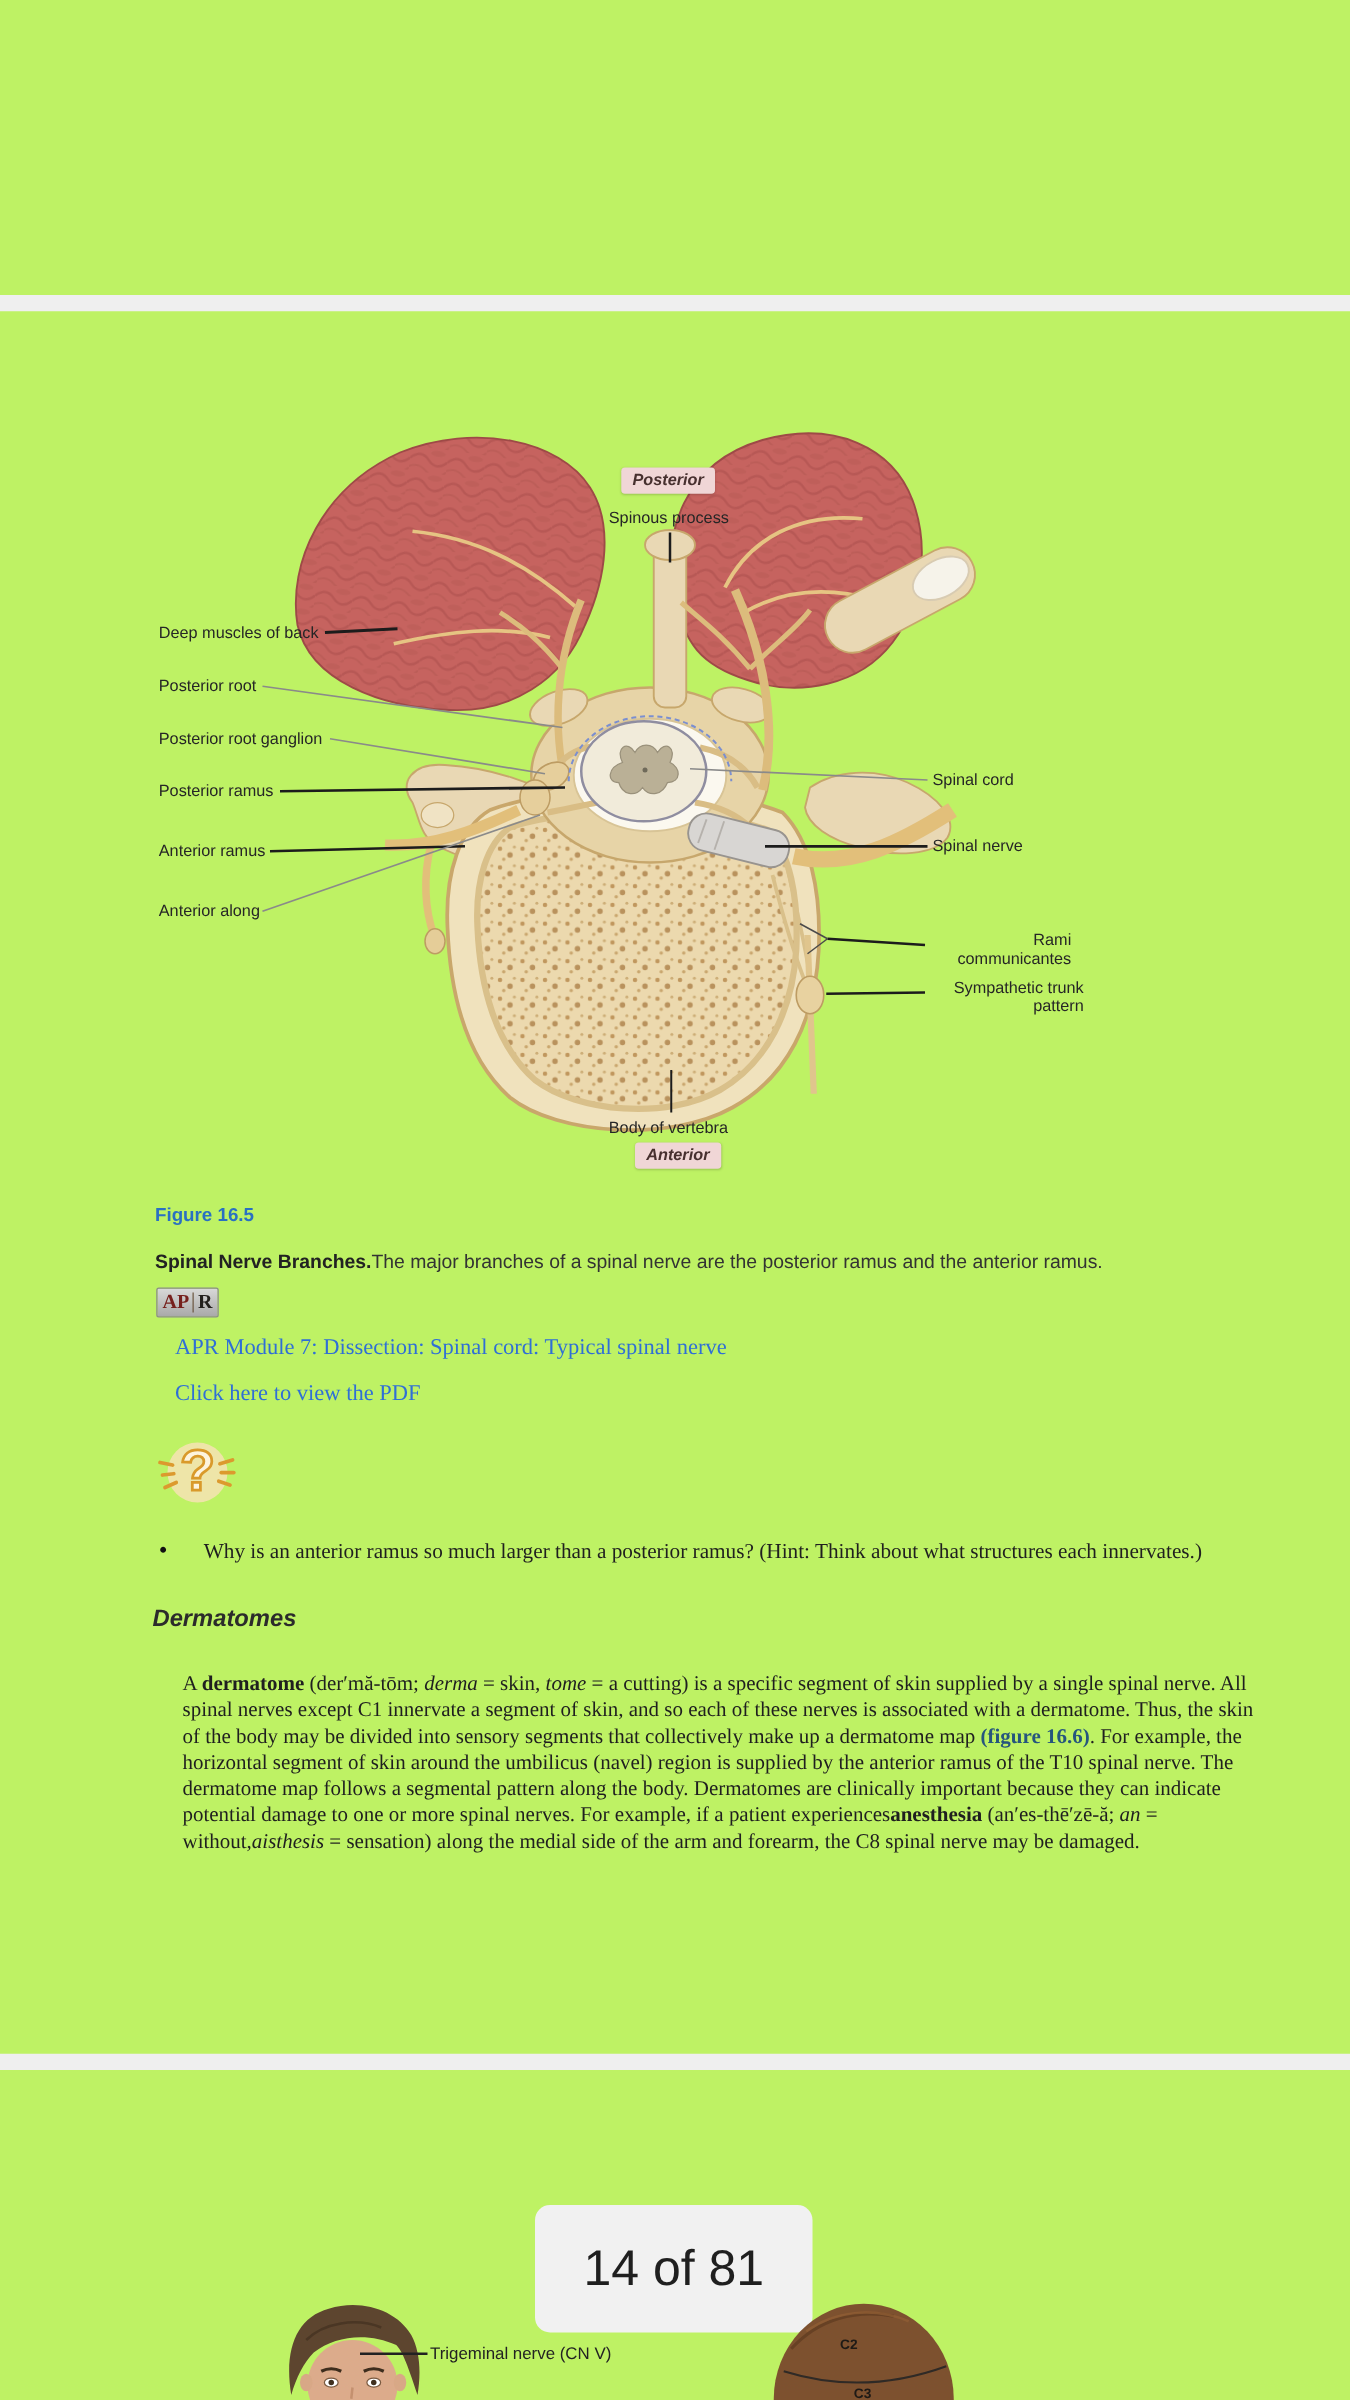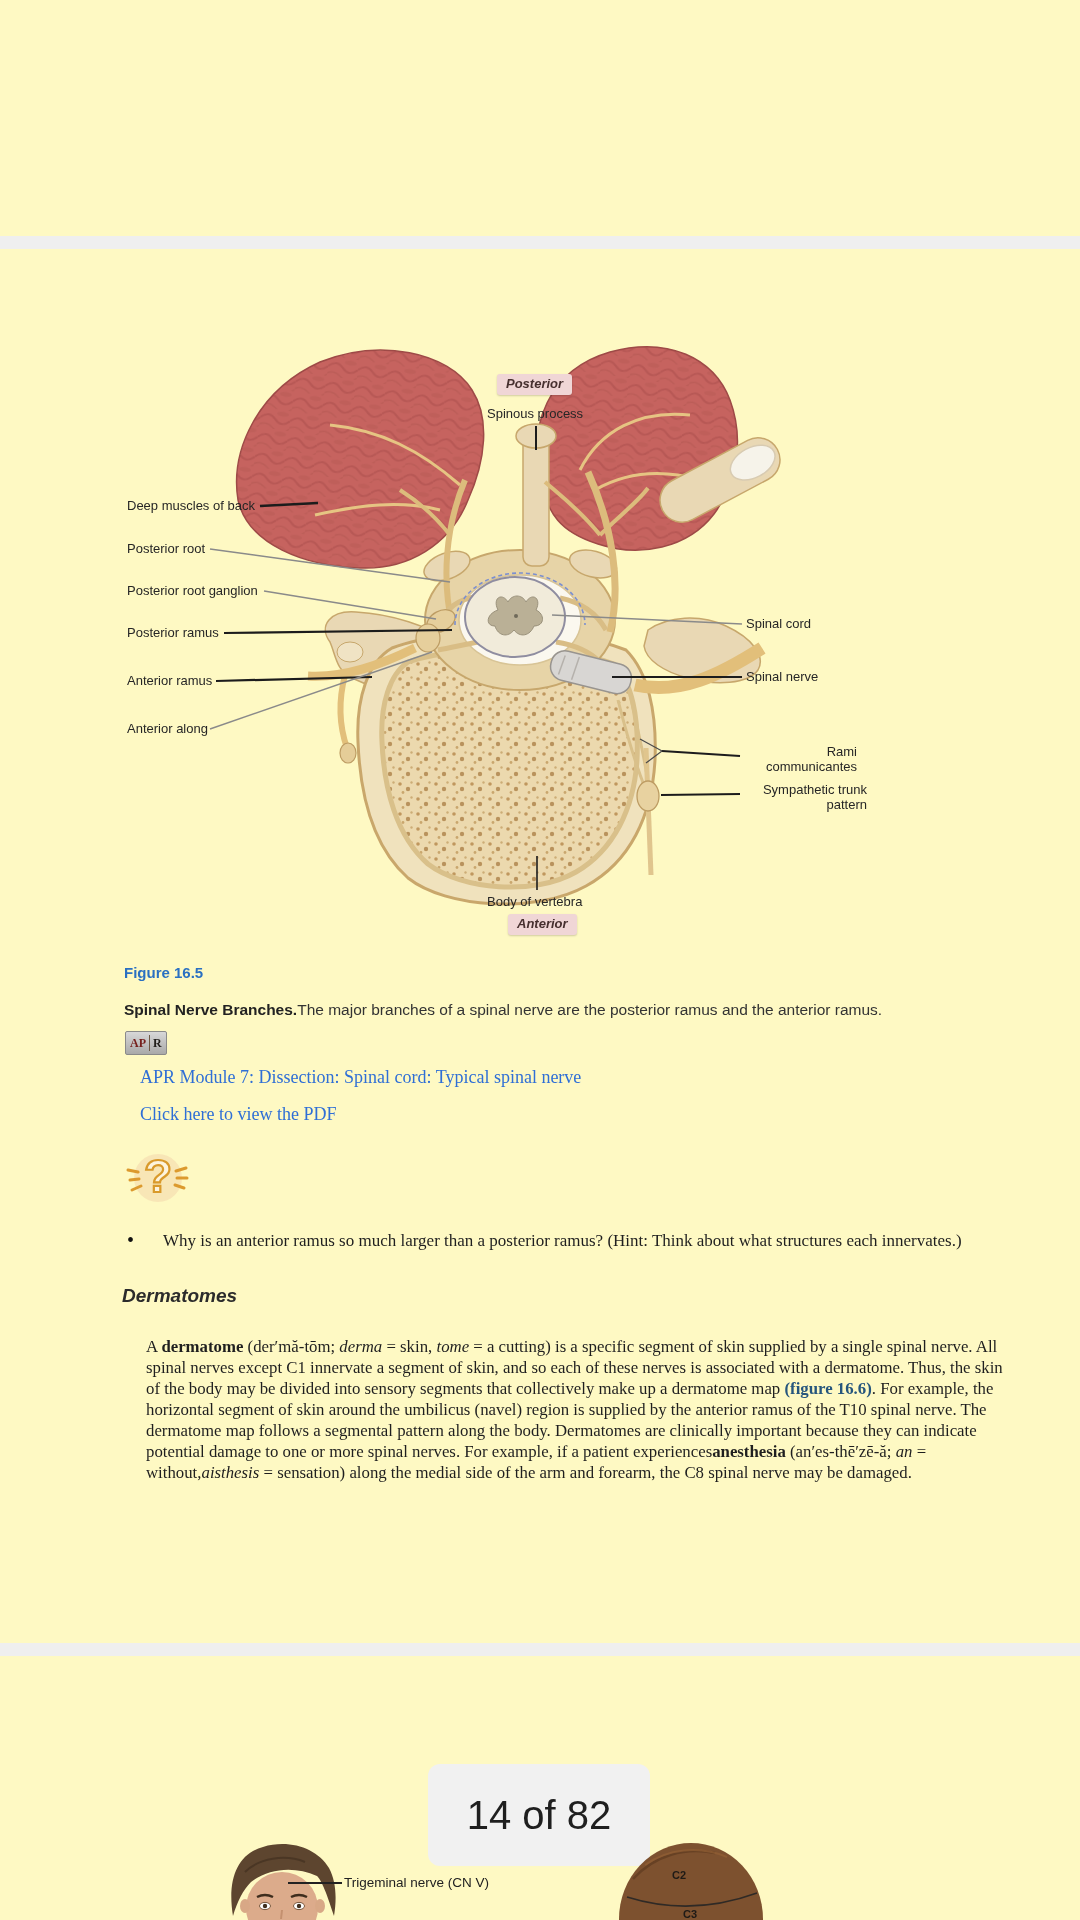--- a/index.html
+++ b/index.html
@@ -1,33 +1,33 @@
 <!DOCTYPE html>
 <html><head>
 <meta charset="utf-8">
 <style>
   html,body{margin:0;padding:0;background:#fff;}
-  .screen{position:relative;width:1080px;height:1920px;background:#fef9c3;overflow:hidden;
+  .screen{position:relative;width:1080px;height:1920px;background:#bef264;overflow:hidden;
           font-family:"Liberation Sans",sans-serif;color:#1f1f1f;}
   .band{position:absolute;left:0;width:1080px;height:13px;background:#efefef;}
   
   .figwrap{position:absolute;left:0;top:330px;width:1080px;height:625px;}
   .figwrap svg{position:absolute;left:0;top:0;}
   .lbl{position:absolute;font:13px/15px "Liberation Sans",sans-serif;color:#262626;white-space:nowrap;text-align:right;}
   .lbl.wrap{white-space:normal;}
   .badge{position:absolute;background:#f0d6d6;color:#47302f;
          font:italic bold 13px/16px "Liberation Sans",sans-serif;
          padding:2px 9px 3px;border-radius:3px;box-shadow:0 1px 2px rgba(0,0,0,.18);}
   
   .fignum{position:absolute;left:124px;top:964px;font:bold 15px/18px "Liberation Sans",sans-serif;color:#2a70c2;}
   .caption{position:absolute;left:124px;top:996px;width:778px;font:15.5px/28px "Liberation Sans",sans-serif;color:#333;}
   .caption b{color:#222;}
   .apr{display:inline-flex;align-items:center;vertical-align:-4px;margin-left:1px;
        background:linear-gradient(#d8d8d8,#a9a9a9);border:1px solid #8a8a8a;border-radius:2px;
-       padding:0 4px;height:22px;font-family:"Liberation Serif",serif;font-weight:bold;font-size:12px;cursor:pointer;}
+       padding:0 4px;height:22px;font-family:"Liberation Serif",serif;font-weight:bold;font-size:16px;cursor:pointer;}
   .apr .ap{color:#76201d;}
   .apr .sep{width:1px;height:16px;background:#6f5a45;margin:0 3px;}
   .apr .r{color:#23201d;}
   .doclink{position:absolute;left:140px;font:18px/22px "Liberation Serif",serif;color:#2f6fd6;text-decoration:none;cursor:pointer;}
   
   .think-head{position:absolute;left:205px;top:1163px;font:bold 29px/36px "Liberation Sans",sans-serif;color:#8e232e;letter-spacing:.5px;}
   .bullet-marker{position:absolute;left:127px;top:1228px;font:20px/24px "Liberation Serif",serif;color:#111;}
   .bullet-text{position:absolute;left:150px;top:1228px;width:845px;text-indent:13px;
                font:17px/26px "Liberation Serif",serif;color:#1f1f1f;}
   .derm-head{position:absolute;left:122px;top:1284px;font:italic bold 19px/24px "Liberation Sans",sans-serif;color:#2b2b2b;}
@@ -195,21 +195,21 @@
       <line x1="60" y1="44" x2="51" y2="41"></line>
     </g>
     <text x="34" y="48" text-anchor="middle" font-family="Liberation Sans, sans-serif" font-size="46" font-weight="bold" fill="#fdf4dd" stroke="#d99a2b" stroke-width="2.2">?</text>
   </svg>
   <div class="bullet-marker">•</div>
   <div class="bullet-text">Why is an anterior ramus so much larger than a posterior ramus? (Hint: Think about what structures each innervates.)</div>
 
   <div class="derm-head">Dermatomes</div>
   <p class="para"><span>A </span><b>dermatome</b><span> (der′mă-tōm; </span><i>derma</i><span> = skin, </span><i>tome</i><span> = a cutting) is a specific segment of skin supplied by a single spinal nerve. All spinal nerves except C1 innervate a segment of skin, and so each of these nerves is associated with a dermatome. Thus, the skin of the body may be divided into sensory segments that collectively make up a dermatome map </span><span class="figref">(figure 16.6)</span><span>. For example, the horizontal segment of skin around the umbilicus (navel) region is supplied by the anterior ramus of the T10 spinal nerve. The dermatome map follows a segmental pattern along the body. Dermatomes are clinically important because they can indicate potential damage to one or more spinal nerves. For example, if a patient experiences</span><b>anesthesia</b><span> (an′es-thē′zē-ă; </span><i>an</i><span> = without,</span><i>aisthesis</i><span> = sensation) along the medial side of the arm and forearm, the C8 spinal nerve may be damaged.</span></p>
 
-  <div class="pill">14 of 82</div>
+  <div class="pill">14 of 81</div>
 
   <svg width="118" height="78" viewBox="0 0 118 78" style="position:absolute;left:225px;top:1842px">
     <ellipse cx="57" cy="66" rx="36" ry="36" fill="#dcab8b"></ellipse>
     <ellipse cx="20" cy="64" rx="5" ry="7" fill="#d8a886"></ellipse>
     <ellipse cx="95" cy="64" rx="5" ry="7" fill="#d8a886"></ellipse>
     <path d="M8,74 C2,38 12,12 38,5 C64,-3 92,6 104,26 C111,39 112,56 109,74 C100,46 96,38 92,34 C70,24 44,26 26,40 C18,48 12,60 8,74 Z" fill="#5d452f"></path>
     <path d="M20,30 C34,16 60,12 80,20" stroke="#4a3624" stroke-width="2" fill="none"></path>
     <path d="M32,55 Q40,51 48,55" stroke="#3e2d1d" stroke-width="2.5" fill="none"></path>
     <path d="M66,55 Q74,51 82,55" stroke="#3e2d1d" stroke-width="2.5" fill="none"></path>
     <ellipse cx="40" cy="64" rx="5.5" ry="3.6" fill="#fff" stroke="#7a5a40"></ellipse>

